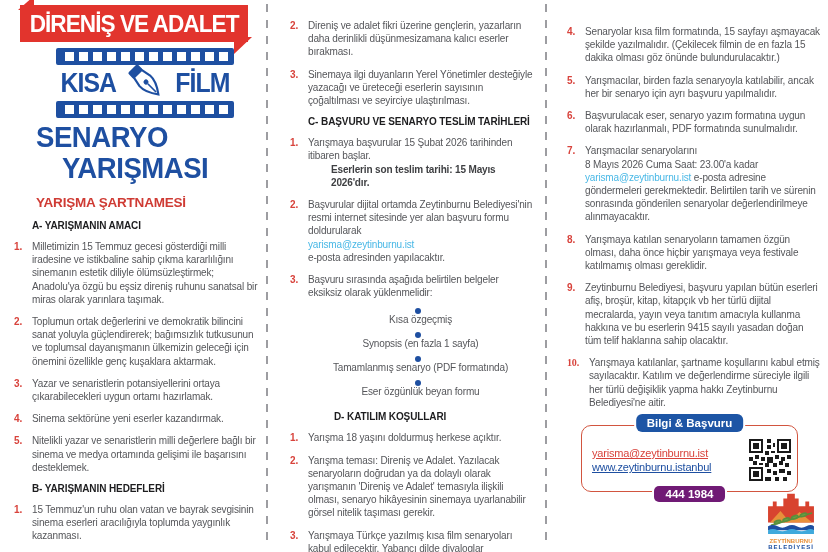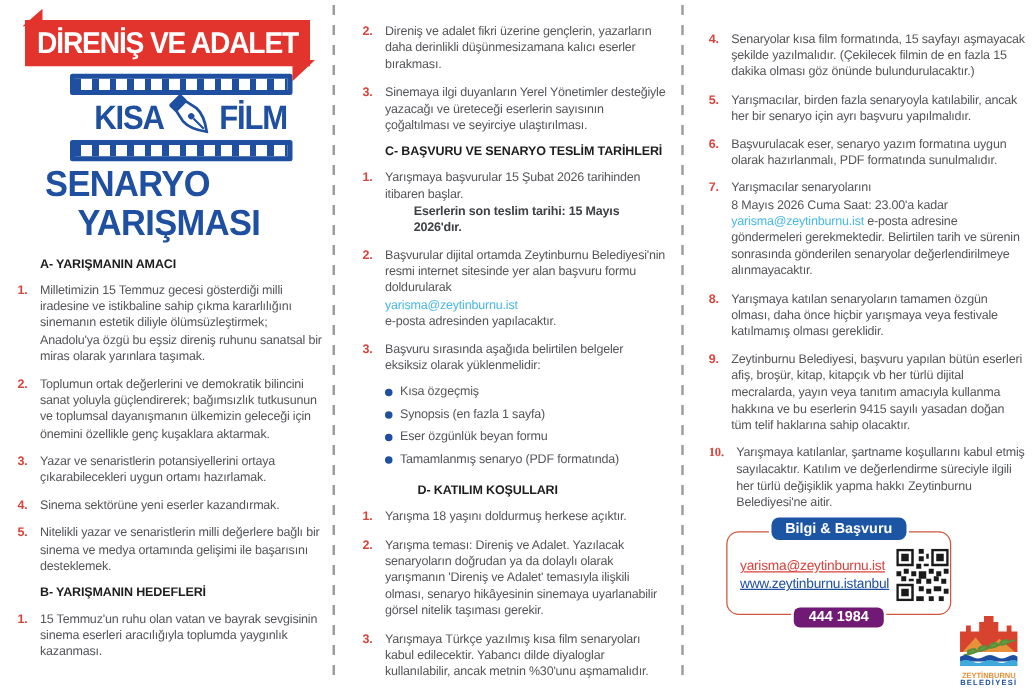--- a/index.html
+++ b/index.html
@@ -13,64 +13,64 @@
   .col1 { width:266px; padding:0 8px 0 14px; }
   .col2 { width:277px; padding:19px 12px 0 22px; }
   .col3 { width:281px; padding:25px 8px 0 20px; position:relative; }
   .vdash {
     width:2px; margin:4px 0;
     background-image:repeating-linear-gradient(180deg,#9d9da1 0 8px,transparent 8px 16px);
   }
   
   .logo { position:relative; margin-bottom:10px; }
   .banner {
-    position:relative; margin:16px 0 6px 6px; width:228px; height:37px;
+    position:relative; margin:5px 0 6px 6px; width:228px; height:37px;
     background:#e2342d; display:flex; align-items:center; justify-content:center;
   }
   .banner::before {
     content:""; position:absolute; left:-2px; top:-9px;
     border-bottom:14px solid #e2342d; border-left:16px solid transparent;
   }
   .banner::after {
     content:""; position:absolute; right:-4px; bottom:-12px;
     border-top:17px solid #e2342d; border-right:18px solid transparent;
   }
   .banner span {
     color:#fff; font-weight:bold; font-size:24px; letter-spacing:-1px;
     transform:scaleX(0.94); white-space:nowrap;
   }
   .filmstrip { width:178px; margin-left:42px; }
   .film-bar {
     height:17px; border-top:4px solid #1e4fa1; border-bottom:4px solid #1e4fa1;
     background:repeating-linear-gradient(90deg,#1e4fa1 0 5px,#ffffff 5px 14px);
     border-left:4px solid #1e4fa1; border-right:4px solid #1e4fa1; border-radius:2px;
   }
-  .film-mid { display:flex; align-items:center; justify-content:flex-end; height:36px; padding:1px 2px; }
+  .film-mid { display:flex; align-items:center; justify-content:space-between; height:36px; padding:1px 2px; }
   .film-word { color:#1e4fa1; font-weight:bold; font-size:27px; letter-spacing:-1px; transform:scaleX(0.92); }
   .pen-icon { width:40px; height:40px; margin-top:-2px; }
   .logo-line2 { color:#1e4fa1; font-weight:bold; font-size:29px; letter-spacing:-0.5px; margin:3px 0 0 22px; transform:scaleX(0.95); transform-origin:left; }
   .logo-line3 { color:#1e4fa1; font-weight:bold; font-size:29px; letter-spacing:-0.5px; margin:-2px 0 0 48px; transform:scaleX(0.95); transform-origin:left; }
   .subtitle { color:#cf3b34; font-weight:bold; font-size:13.5px; margin:10px 0 0 22px; letter-spacing:-0.2px; }
   
   .sec-title {
     color:#1d1d1f; font-weight:bold; font-size:10px; letter-spacing:-0.1px;
     margin:3px 0 9px 18px;
   }
   .item { display:flex; margin-bottom:9px; font-size:10px; line-height:13.2px; letter-spacing:-0.15px; }
   .item .num { flex:none; width:18px; color:#d8433c; font-weight:bold; }
   .item.wide-num .num { width:22px;font-family:Liberation Serif, serif; }
   .item .txt { color:#55565a; }
   .bold-line { font-weight:bold; color:#3f4043; display:block;padding-left:23px; }
   a.link { color:#49b8e6; text-decoration:none; }
   a.link.block { display:block; }
-  .bullet-row { display:flex; align-items:center; margin:0 0 7px 18px; font-size:10px; letter-spacing:-0.15px; }
+  .bullet-row { display:flex; align-items:center; margin:0 0 7px 18px; font-size:10px; letter-spacing:-0.15px;flex-direction:column; }
   .bullet-dot { flex:none; width:6px; height:6px; border-radius:50%; background:#1e4fa1; margin-right:6px; }
   .blockline { display:block; }
   
-  .contact-wrap { position:relative; margin:16px 0 0 14px; width:180px; }
+  .contact-wrap { position:relative; margin:16px 0 0 14px; width:217px; }
   .contact-box {
     border:1.6px solid #d2553f; border-radius:10px; background:#fff;
     padding:13px 6px 10px 10px; display:flex; align-items:center; gap:6px;
   }
   .contact-badge {
     position:absolute; top:-11px; left:50%; transform:translateX(-50%);
     background:#1d55a5; color:#fff; font-weight:bold; font-size:11.5px;
     padding:3px 11px; border-radius:6px; white-space:nowrap; box-shadow:0 0 0 2px #ffffff;
   }
   .contact-lines { flex:1; }
@@ -109,20 +109,21 @@
               <circle cx="24" cy="24" r="3" fill="#1e4fa1"></circle>
               <line x1="24" y1="27" x2="24" y2="41" stroke="#1e4fa1" stroke-width="2"></line>
             </g>
           </svg>
           <span class="film-word">FİLM</span>
         </div>
         <div class="film-bar"></div>
       </div>
       <div class="logo-line2">SENARYO</div>
       <div class="logo-line3">YARIŞMASI</div>
+      <div class="subtitle">YARIŞMA ŞARTNAMESİ</div>
     </div>
 
     <div class="sec-title">A- YARIŞMANIN AMACI</div>
 
     <div class="item">
       <span class="num">1.</span>
       <span class="txt">Milletimizin 15 Temmuz gecesi gösterdiği milli iradesine ve istikbaline sahip çıkma kararlılığını sinemanın estetik diliyle ölümsüzleştirmek; Anadolu'ya özgü bu eşsiz direniş ruhunu sanatsal bir miras olarak yarınlara taşımak.</span>
     </div>
     <div class="item">
       <span class="num">2.</span>
@@ -189,25 +190,25 @@
     <div class="bullet-row">
       <span class="bullet-dot"></span>
       <span>Kısa özgeçmiş</span>
     </div>
     <div class="bullet-row">
       <span class="bullet-dot"></span>
       <span>Synopsis (en fazla 1 sayfa)</span>
     </div>
     <div class="bullet-row">
       <span class="bullet-dot"></span>
-      <span>Eser özgünlük beyan formu</span>
+      <span>Tamamlanmış senaryo (PDF formatında)</span>
     </div>
     <div class="bullet-row">
       <span class="bullet-dot"></span>
-      <span>Tamamlanmış senaryo (PDF formatında)</span>
+      <span>Eser özgünlük beyan formu</span>
     </div>
 
     <div class="sec-title" style="margin-top:14px;padding-left:26px;">D- KATILIM KOŞULLARI</div>
 
     <div class="item">
       <span class="num">1.</span>
       <span class="txt">Yarışma 18 yaşını doldurmuş herkese açıktır.</span>
     </div>
     <div class="item">
       <span class="num">2.</span>

